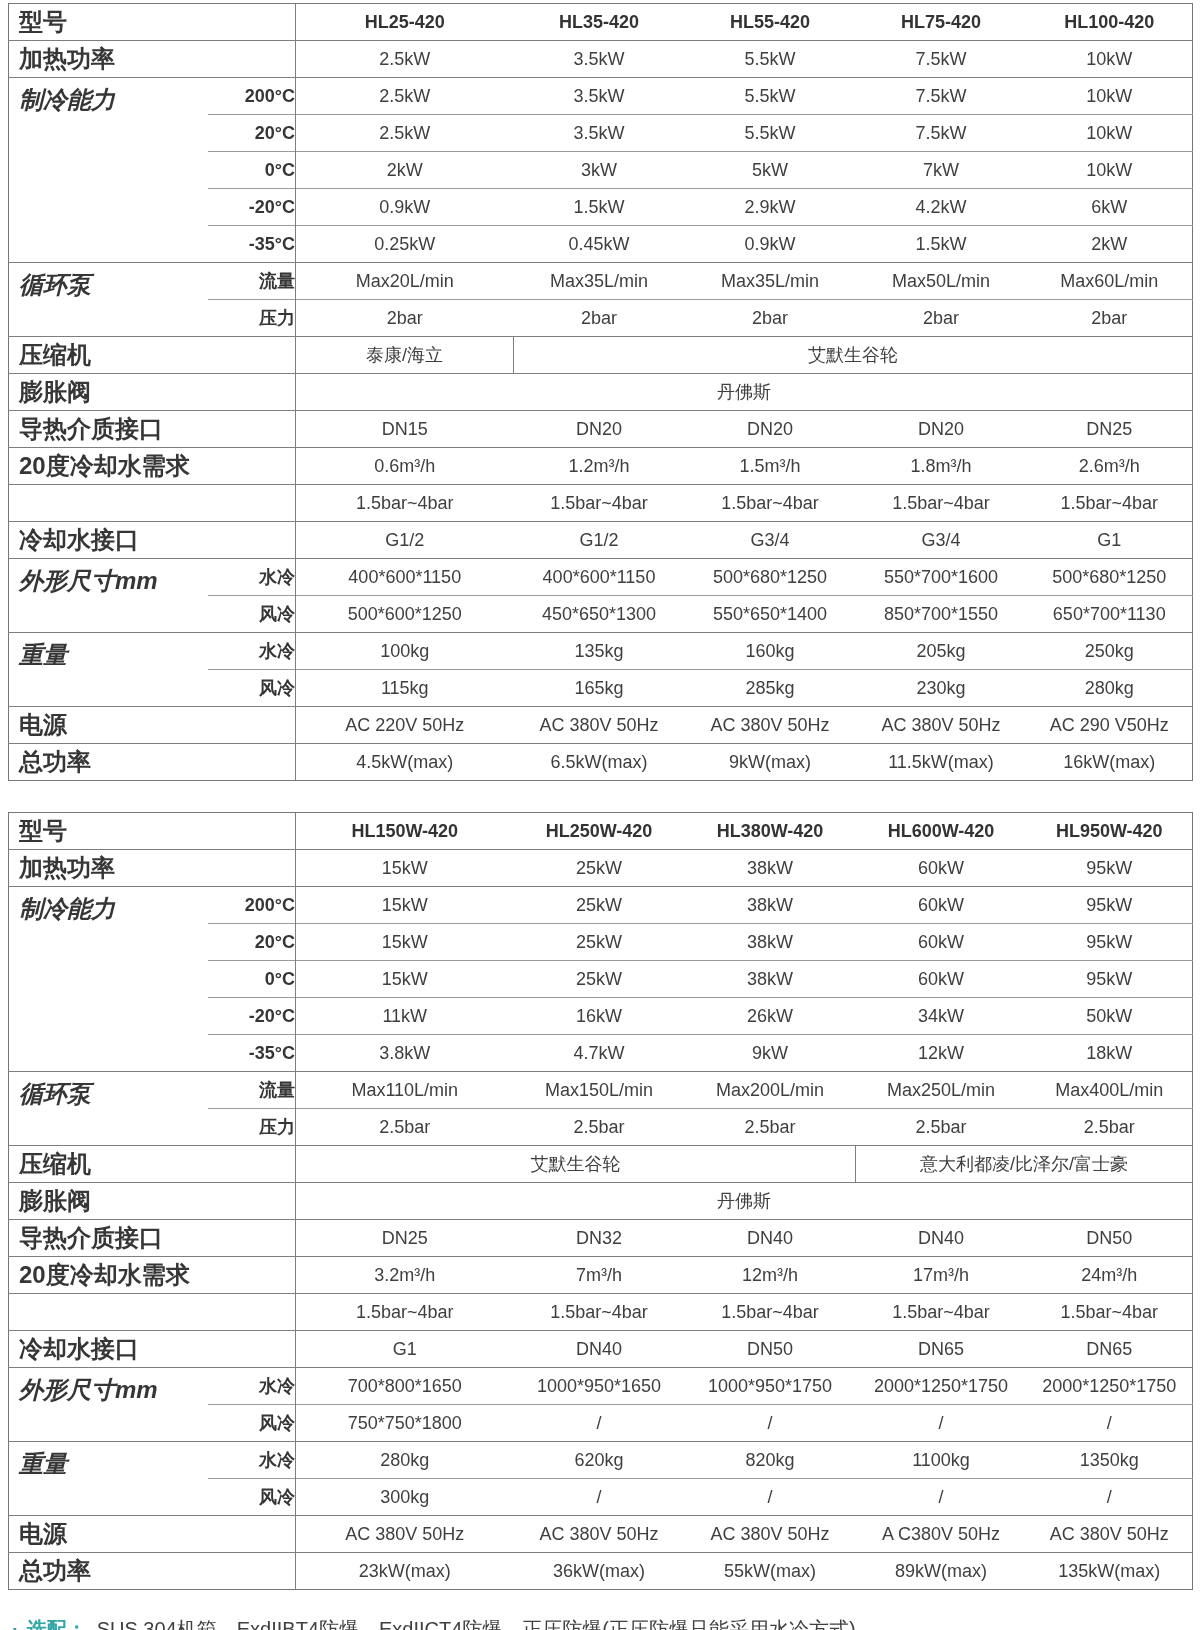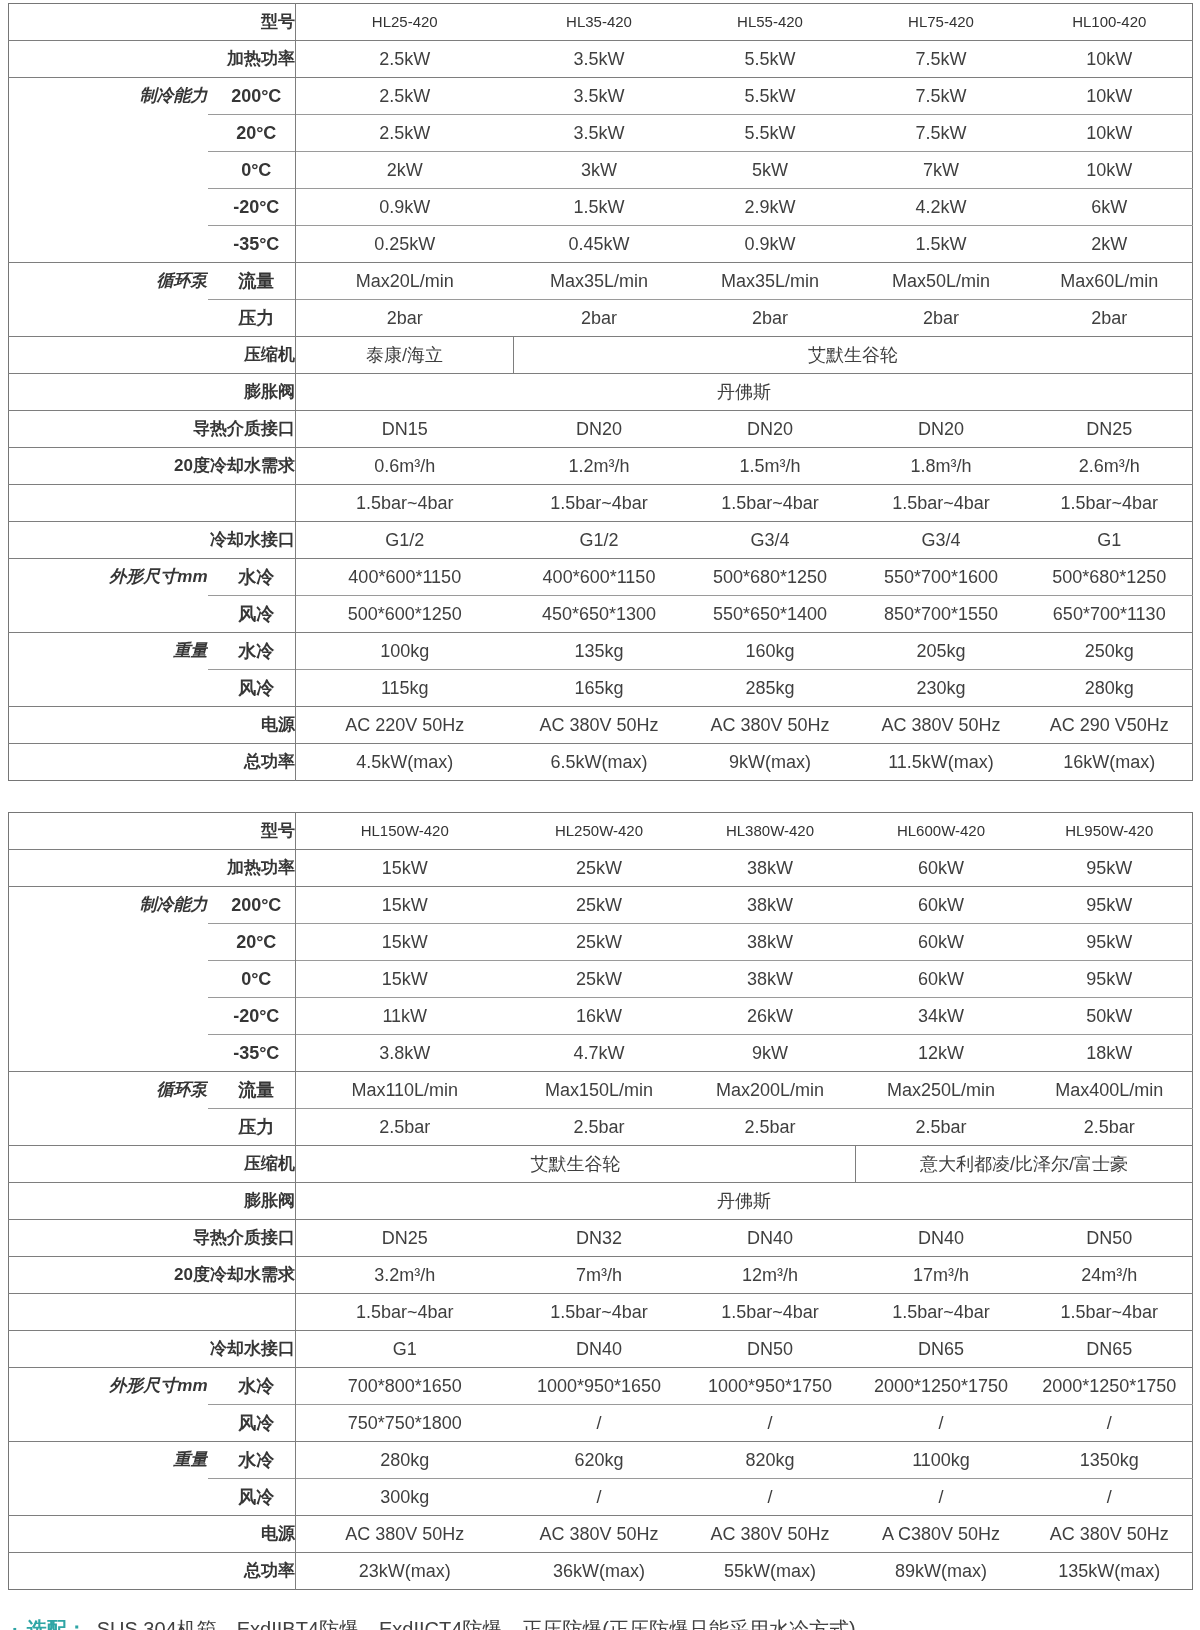--- a/index.html
+++ b/index.html
@@ -5,23 +5,23 @@
   html,body{margin:0;padding:0;background:#ffffff;}
   body{width:1200px;height:1630px;overflow:hidden;
        font-family:"Liberation Sans","DejaVu Sans",sans-serif;color:#3f3f3f;}
   .page{padding:3px 8px 0 8px;}
   table.spec{border-collapse:collapse;table-layout:fixed;width:1184px;
              border:1.6px solid #767676;}
   table.t2{margin-top:31px;}
   td{height:36px;padding:0;text-align:center;vertical-align:middle;
      font-size:18px;line-height:1.15;font-weight:400;color:#3f3f3f;
      overflow:hidden;white-space:nowrap;}
-  td.lbl{text-align:right;padding-left:10px;font-weight:700;font-size:17px;color:#363636;}
-  td.sub{text-align:center;padding-left:10px;font-weight:600;font-size:18px;color:#363636;}
-  td.hdr{font-weight:400;font-size:15px;color:#333333;}
+  td.lbl{text-align:left;padding-left:10px;font-weight:700;font-size:24px;color:#363636;}
+  td.sub{text-align:right;padding-left:10px;font-weight:600;font-size:18px;color:#363636;}
+  td.hdr{font-weight:700;font-size:18px;color:#333333;}
   td.rsp{vertical-align:top;padding-top:8px;font-style:italic;}
   tr.major > td{border-top:1.6px solid #7e7e7e;}
   tr.sub > td{border-top:1px solid #9a9a9a;}
   td.dv{border-left:1.4px solid #7e7e7e;}
   .note{margin-top:26px;padding-left:2px;font-size:20px;color:#404040;}
   .note .bullet{color:#2fa5a5;margin:0 8px 0 2px;font-weight:700;}
   .note .nlabel{color:#2fa5a5;font-weight:600;margin-right:10px;}
 </style>
 </head>
 <body>

